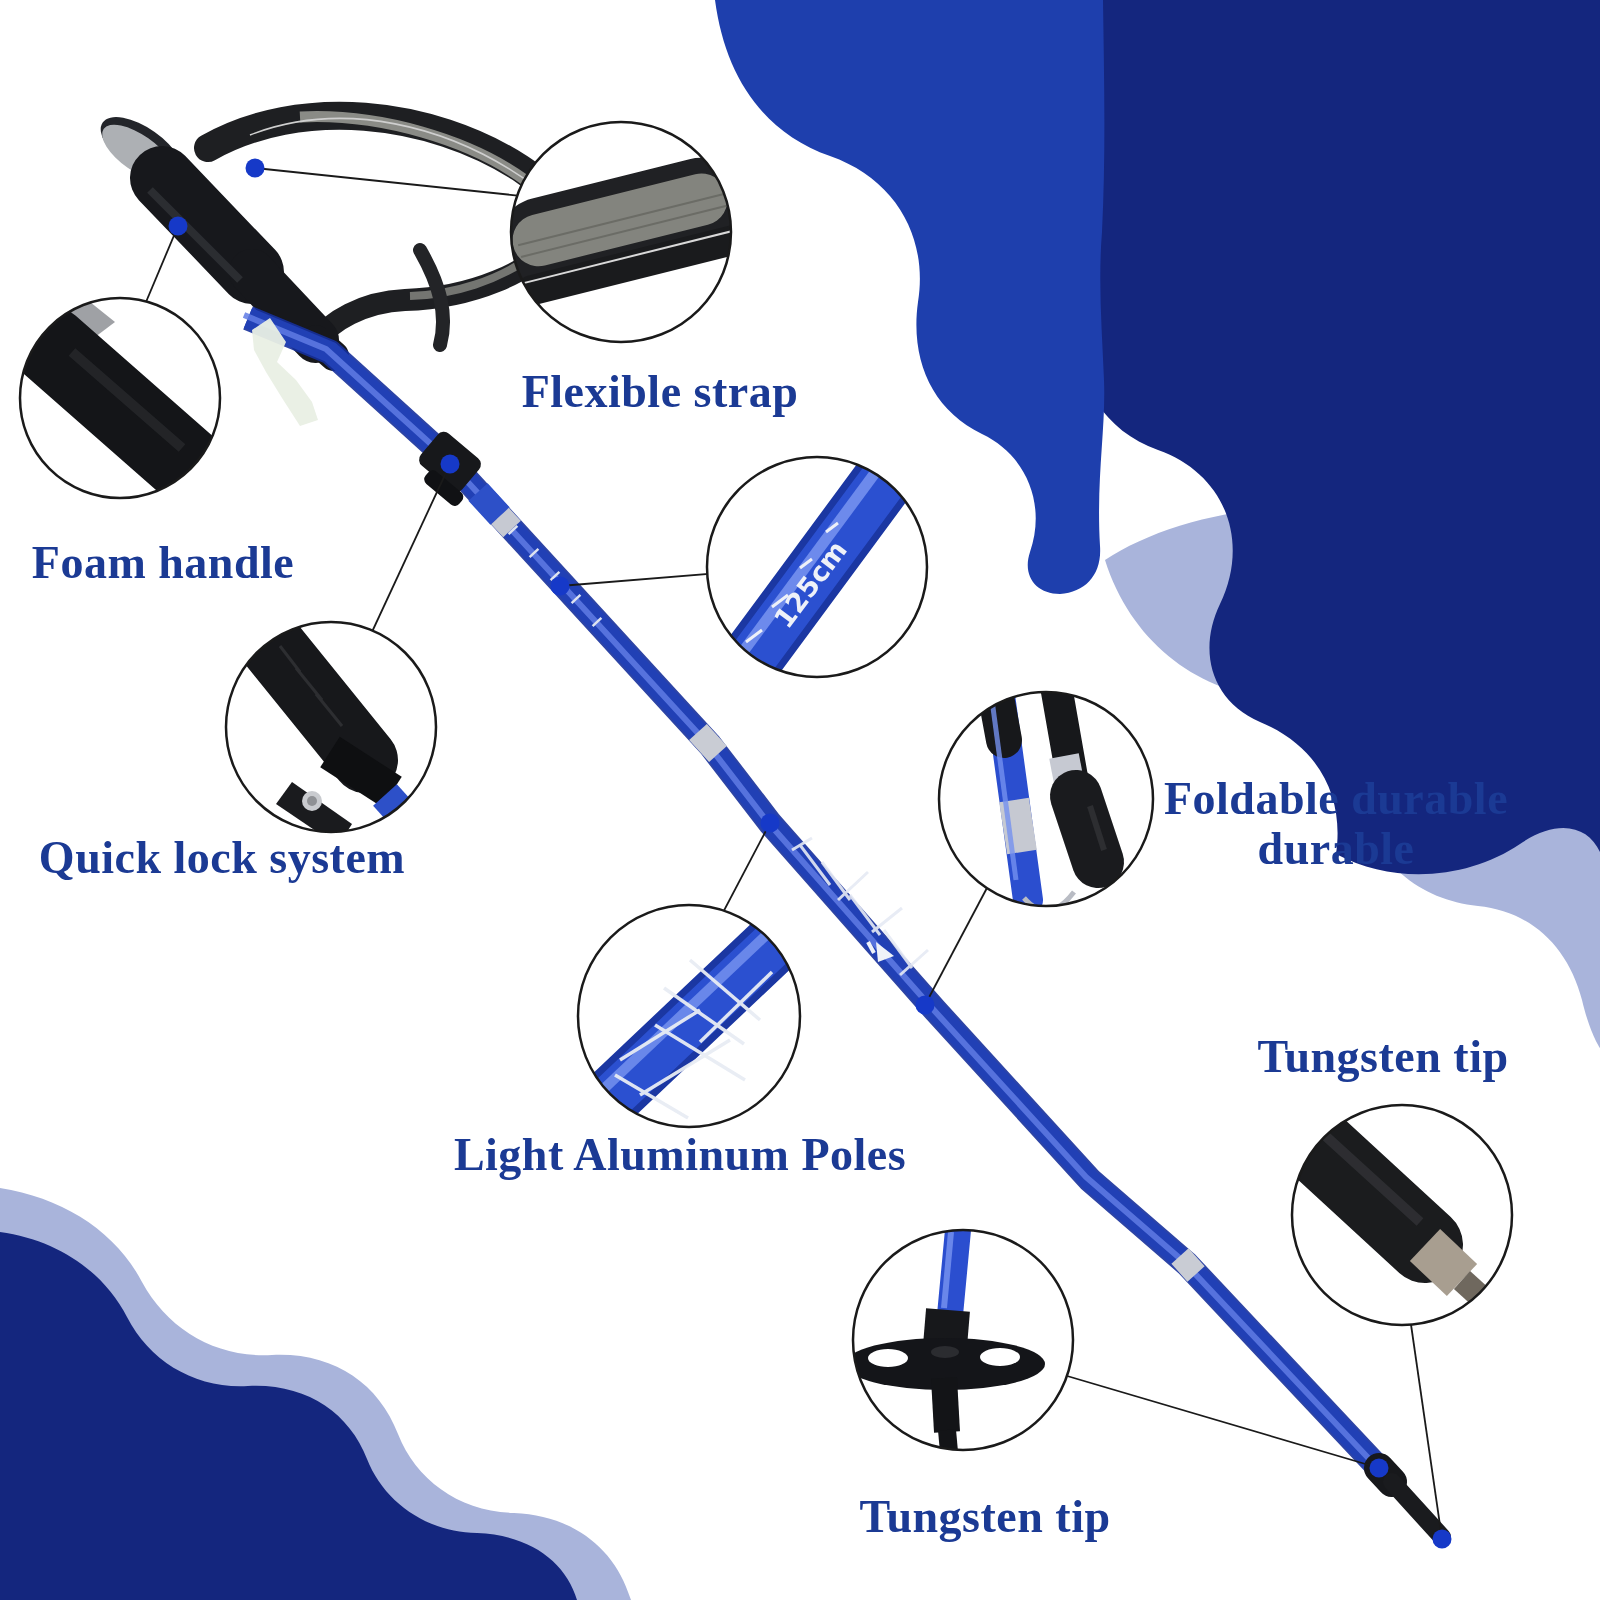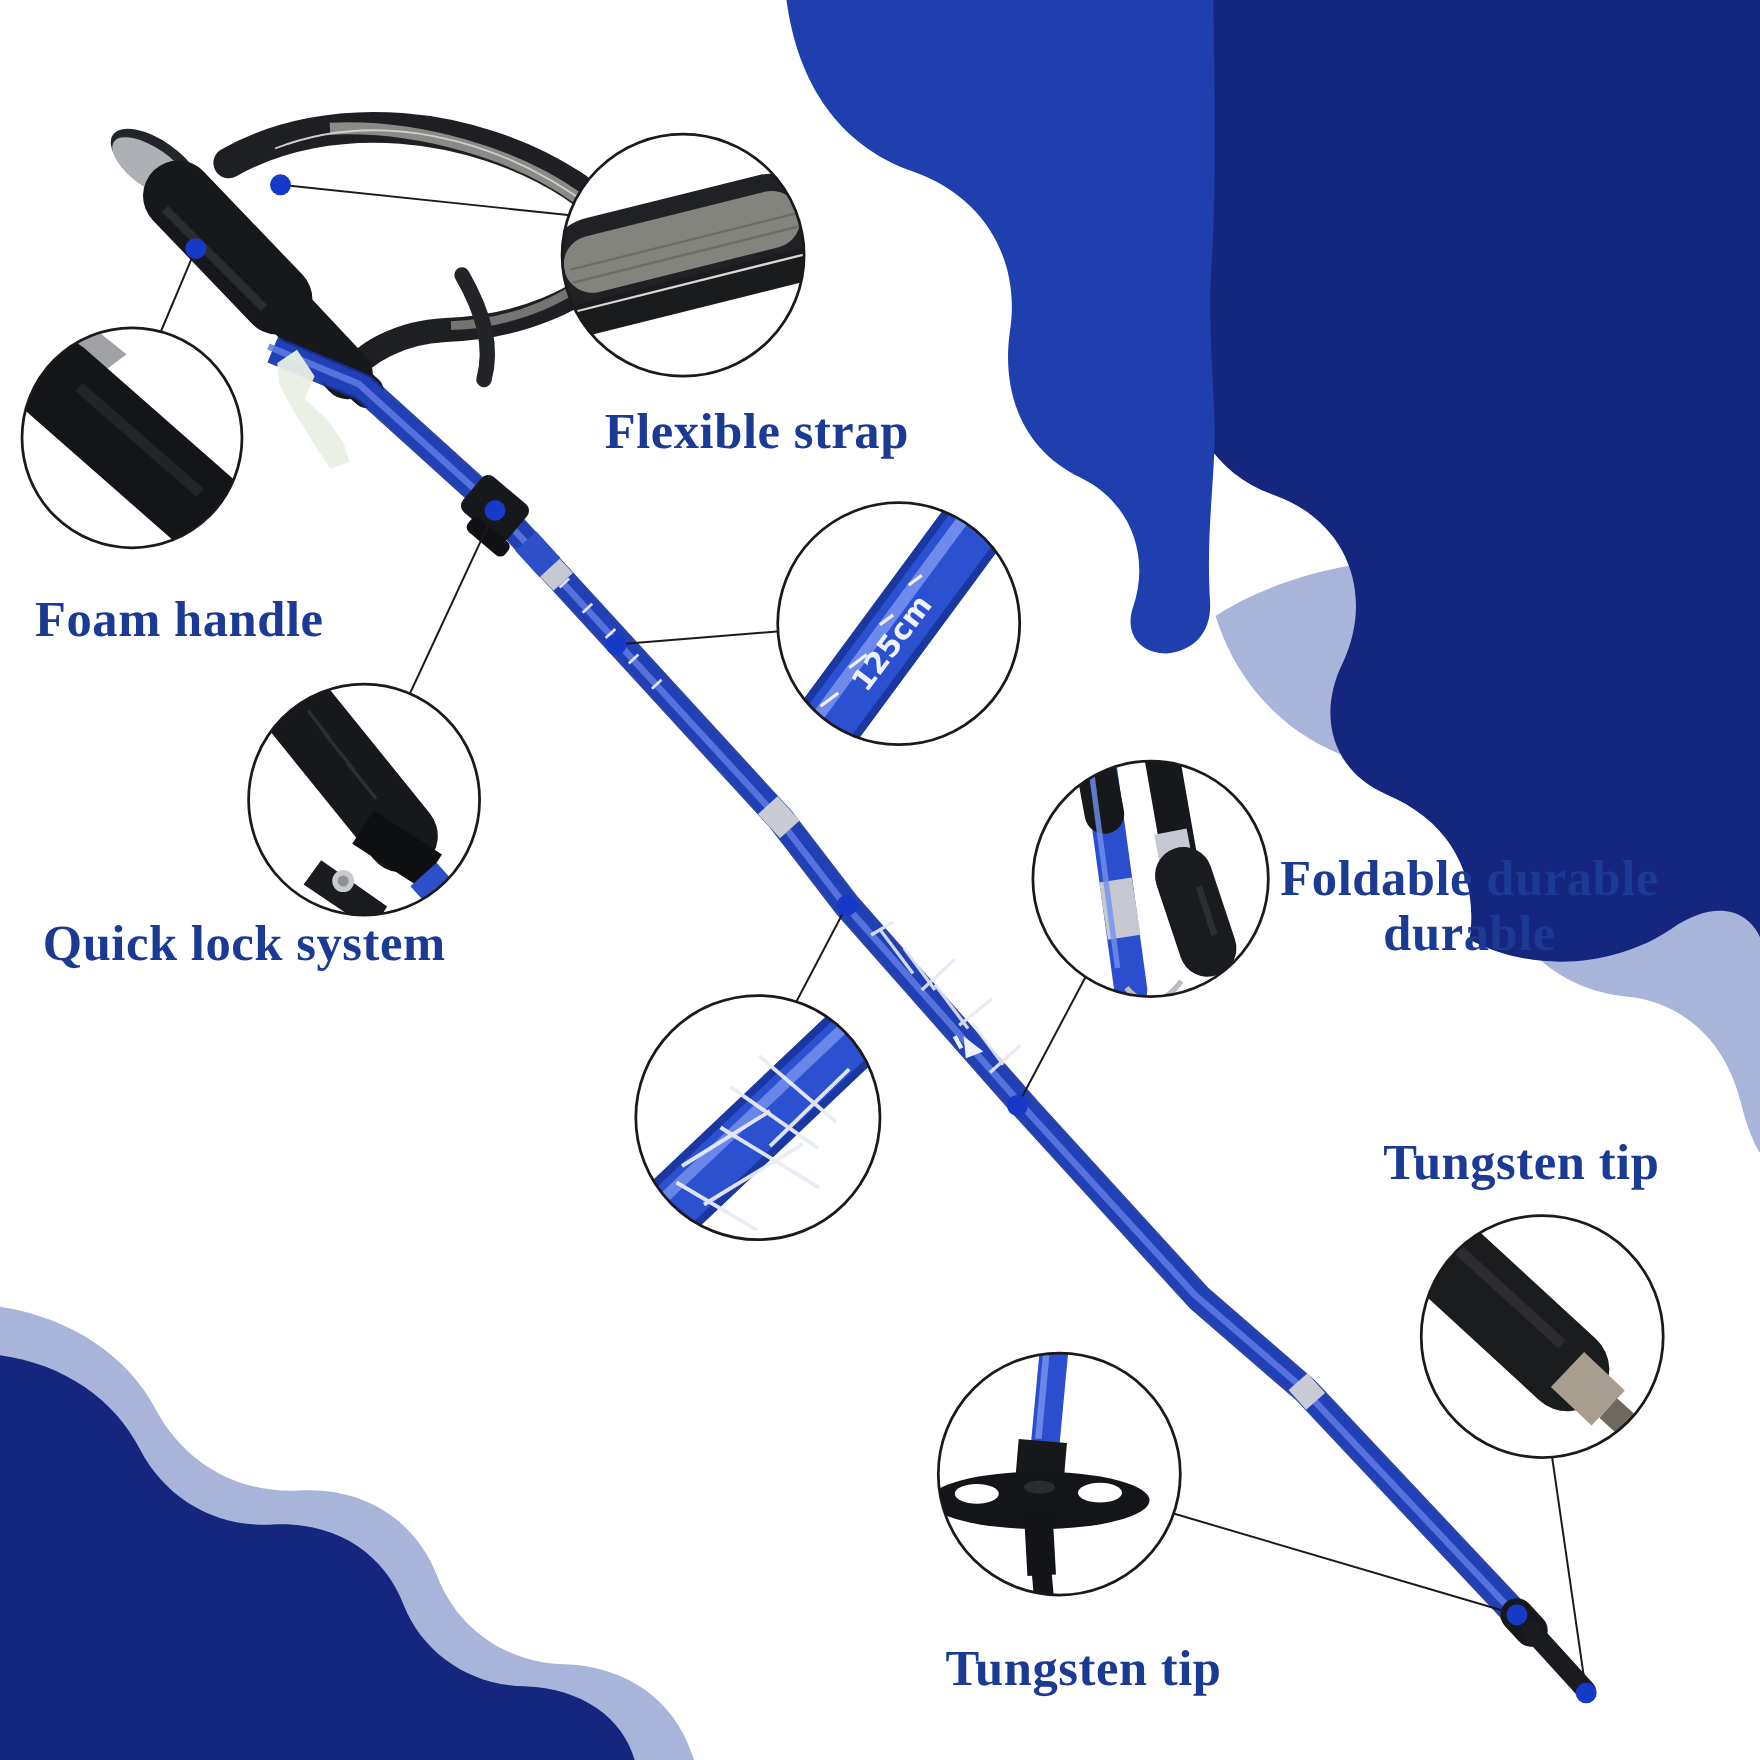--- a/index.html
+++ b/index.html
@@ -285,23 +285,24 @@
     <circle cx="178" cy="226" r="9.5"></circle>
     <circle cx="450" cy="464" r="9.5"></circle>
     <circle cx="560" cy="586" r="9.5"></circle>
     <circle cx="770" cy="823" r="9.5"></circle>
     <circle cx="925" cy="1005" r="9.5"></circle>
     <circle cx="1379" cy="1468" r="9.5"></circle>
     <circle cx="1442" cy="1539" r="9.5"></circle>
   </g>
 </svg>
 
-<div class="label" style="left:688px;  top:392px;">Flexible strap</div>
+<div class="label" style="left:660px;  top:392px;">Flexible strap</div>
 <div class="label" style="left:163px;  top:563px;">Foam handle</div>
 <div class="label" style="left:222px;  top:858px;text-align:right;">Quick lock system</div>
 <div class="label" style="left:1320px; top:824px;">
   <span class="line">Foldable durable</span>
   <span class="line">durable</span>
 </div>
+<div class="label" style="left:680px;  top:1155px;">Light Aluminum Poles</div>
 <div class="label" style="left:1383px; top:1057px;">Tungsten tip</div>
 <div class="label" style="left:985px;  top:1517px;">Tungsten tip</div>
 
 </div>
 
 </body></html>

